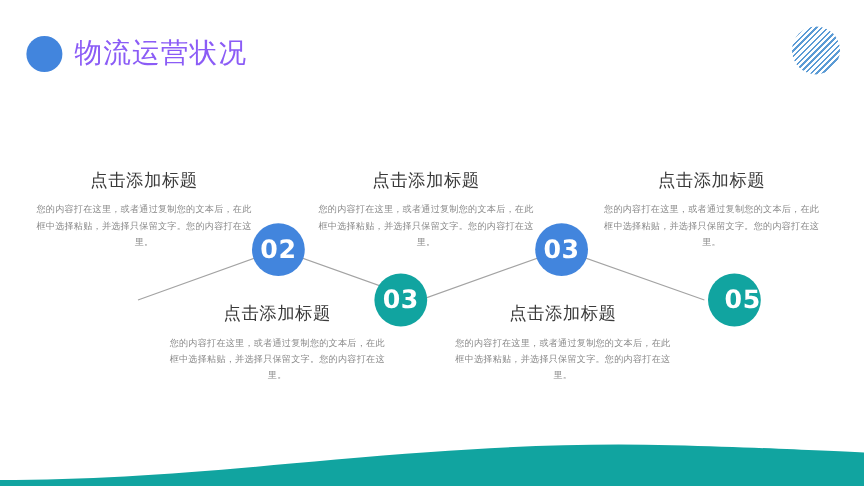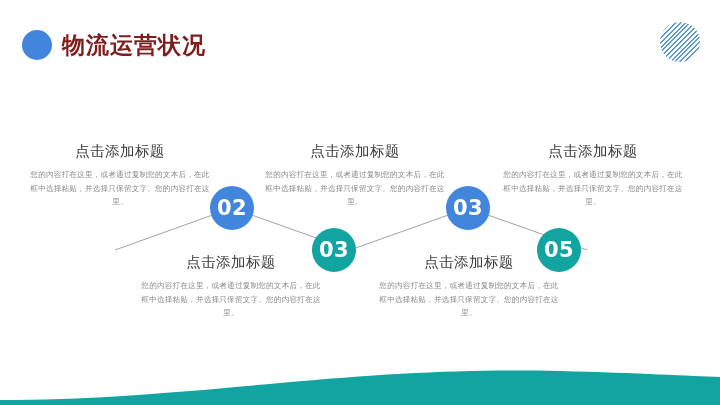--- a/index.html
+++ b/index.html
@@ -27,24 +27,24 @@
     height: 30px;
     border-radius: 50%;
     background: #4285dd;
   }
   .page-title {
     position: absolute;
     left: 62px;
     top: 29px;
     font-size: 23px;
     line-height: 32px;
-    color: #7f1d1d;
+    color: #8b5cf6;
     letter-spacing: 1px;
     white-space: nowrap;
-    font-weight: 700;
+    font-weight: 400;
   }
 
   
   .stripe-circle {
     position: absolute;
     left: 660px;
     top: 22px;
     width: 40px;
     height: 40px;
     border-radius: 50%;
@@ -136,21 +136,21 @@
   </div>
 
   <div class="node teal" style="left:312px; top:228px;text-align:center;">
     <span>03</span>
   </div>
 
   <div class="node blue" style="left:446px; top:186px;">
     <span>03</span>
   </div>
 
-  <div class="node teal" style="left:537px; top:228px;">
+  <div class="node teal" style="left:590px; top:228px;justify-content:flex-end;">
     <span>05</span>
   </div>
 
   <div class="block" style="left:27px; top:141px;">
     <p class="block-title">点击添加标题</p>
     <p class="block-body">您的内容打在这里，或者通过复制您的文本后，在此框中选择粘贴，并选择只保留文字。您的内容打在这里。</p>
   </div>
 
   <div class="block" style="left:138px; top:252px;">
     <p class="block-title">点击添加标题</p>

